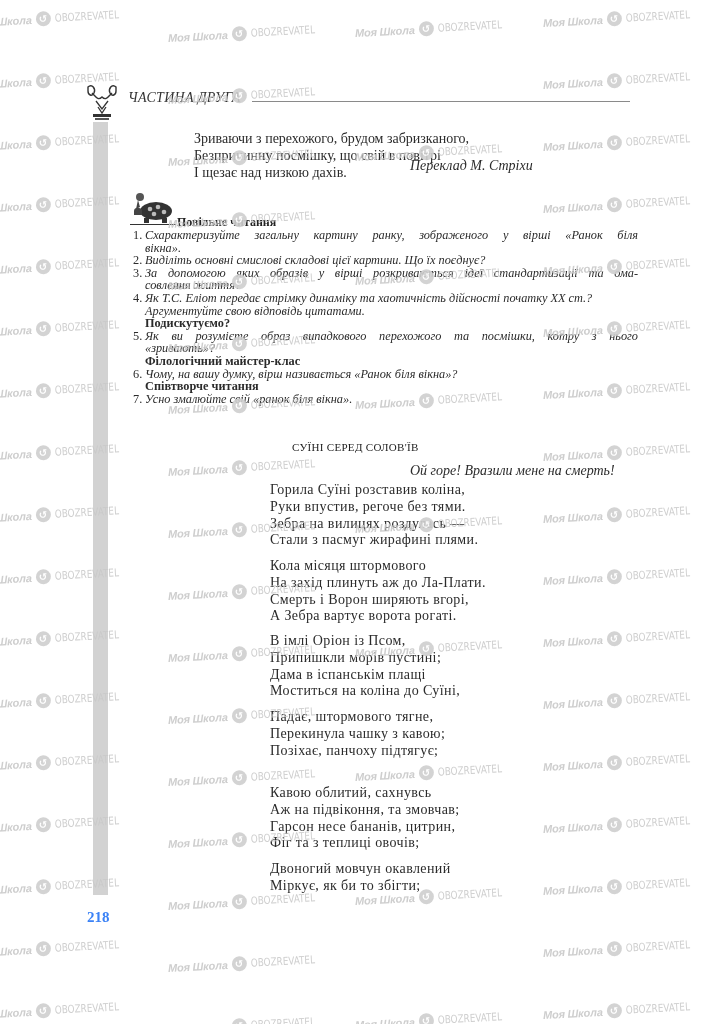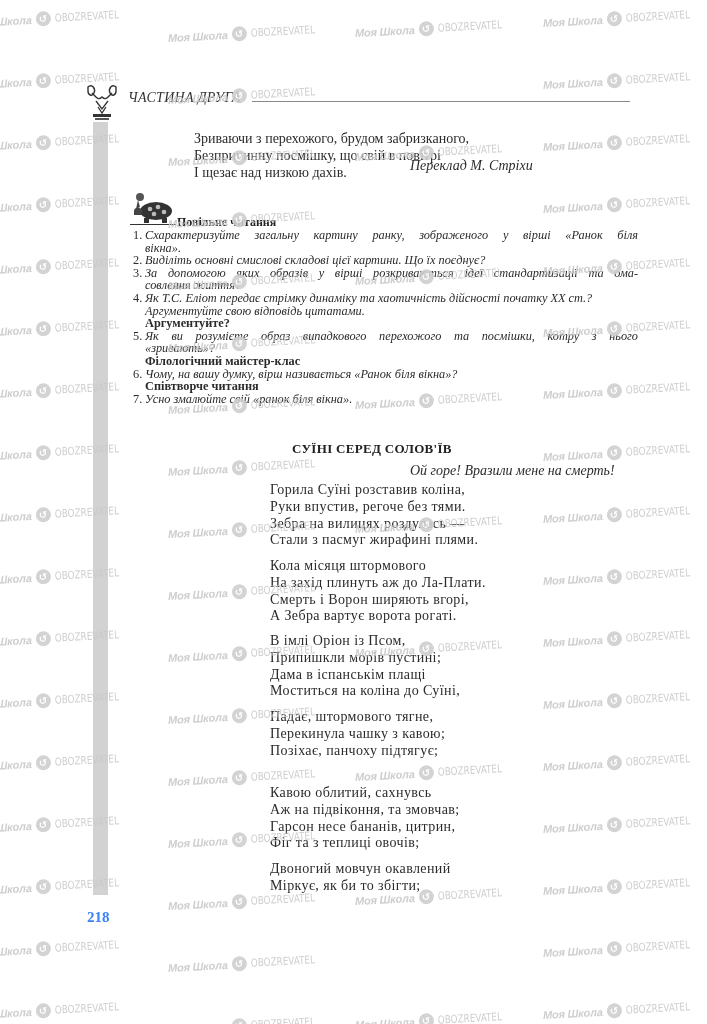--- a/index.html
+++ b/index.html
@@ -42,21 +42,21 @@
     
     .turtle { position: absolute; left: 128px; top: 191px; width: 48px; height: 34px; }
     .turtle-rule { position: absolute; left: 130px; top: 224px; width: 46px; height: 1px; background: #333; }
     .subhead { position: absolute; font-weight: bold; font-size: 12px; color: #222; white-space: nowrap; }
     .q-list { position: absolute; left: 133px; top: 229px; width: 505px; font-size: 12.3px; line-height: 12.6px; color: #2b2b2b; }
     .q { display: flex; }
     .q .num { width: 12px; flex: none; }
     .q .txt { flex: 1; text-align: justify; font-style: italic; }
     .q-sub { padding-left: 12px; font-weight: bold; }
 
-    .poem-title { position: absolute; left: 292px; top: 441px; font-weight: bold; font-size: 13px; letter-spacing: 0.3px; color: #222; white-space: nowrap; }
+    .poem-title { position: absolute; left: 292px; top: 441px; font-weight: normal; font-size: 11px; letter-spacing: 0.3px; color: #222; white-space: nowrap; }
     .epigraph { position: absolute; left: 410px; top: 463px; font-style: italic; font-size: 14px; color: #2b2b2b; white-space: nowrap; }
 
     .stanza { position: absolute; left: 270px; font-size: 14px; line-height: 16.8px; color: #2b2b2b; letter-spacing: 0.4px; }
     .stanza div { white-space: nowrap; }
 
     .page-number { position: absolute; left: 87px; top: 909px; font-weight: bold; font-size: 15px; color: #3b82f6; }
   </style>
 </head>
 <body>
 
@@ -114,21 +114,21 @@
           <span style="display:block;">совлення життя?</span>
         </span>
     </div>
     <div class="q">
       <span class="num">4.</span>
       <span class="txt">
           <span style="display:block;">Як Т.С. Еліот передає стрімку динаміку та хаотичність дійсності початку XX ст.?</span>
           <span style="display:block;">Аргументуйте свою відповідь цитатами.</span>
         </span>
     </div>
-    <div class="q-sub">Аргументуйте?</div>
+    <div class="q-sub">Подискутуємо?</div>
     <div class="q">
       <span class="num">5.</span>
       <span class="txt">
           <span style="display:block; text-align:justify; text-align-last:justify;">Як ви розумієте образ випадкового перехожого та посмішки, котру з нього</span>
           <span style="display:block;">«зривають»?</span>
         </span>
     </div>
     <div class="q-sub">Філологічний майстер-клас</div>
     <div class="q">
       <span class="num">6.</span>

